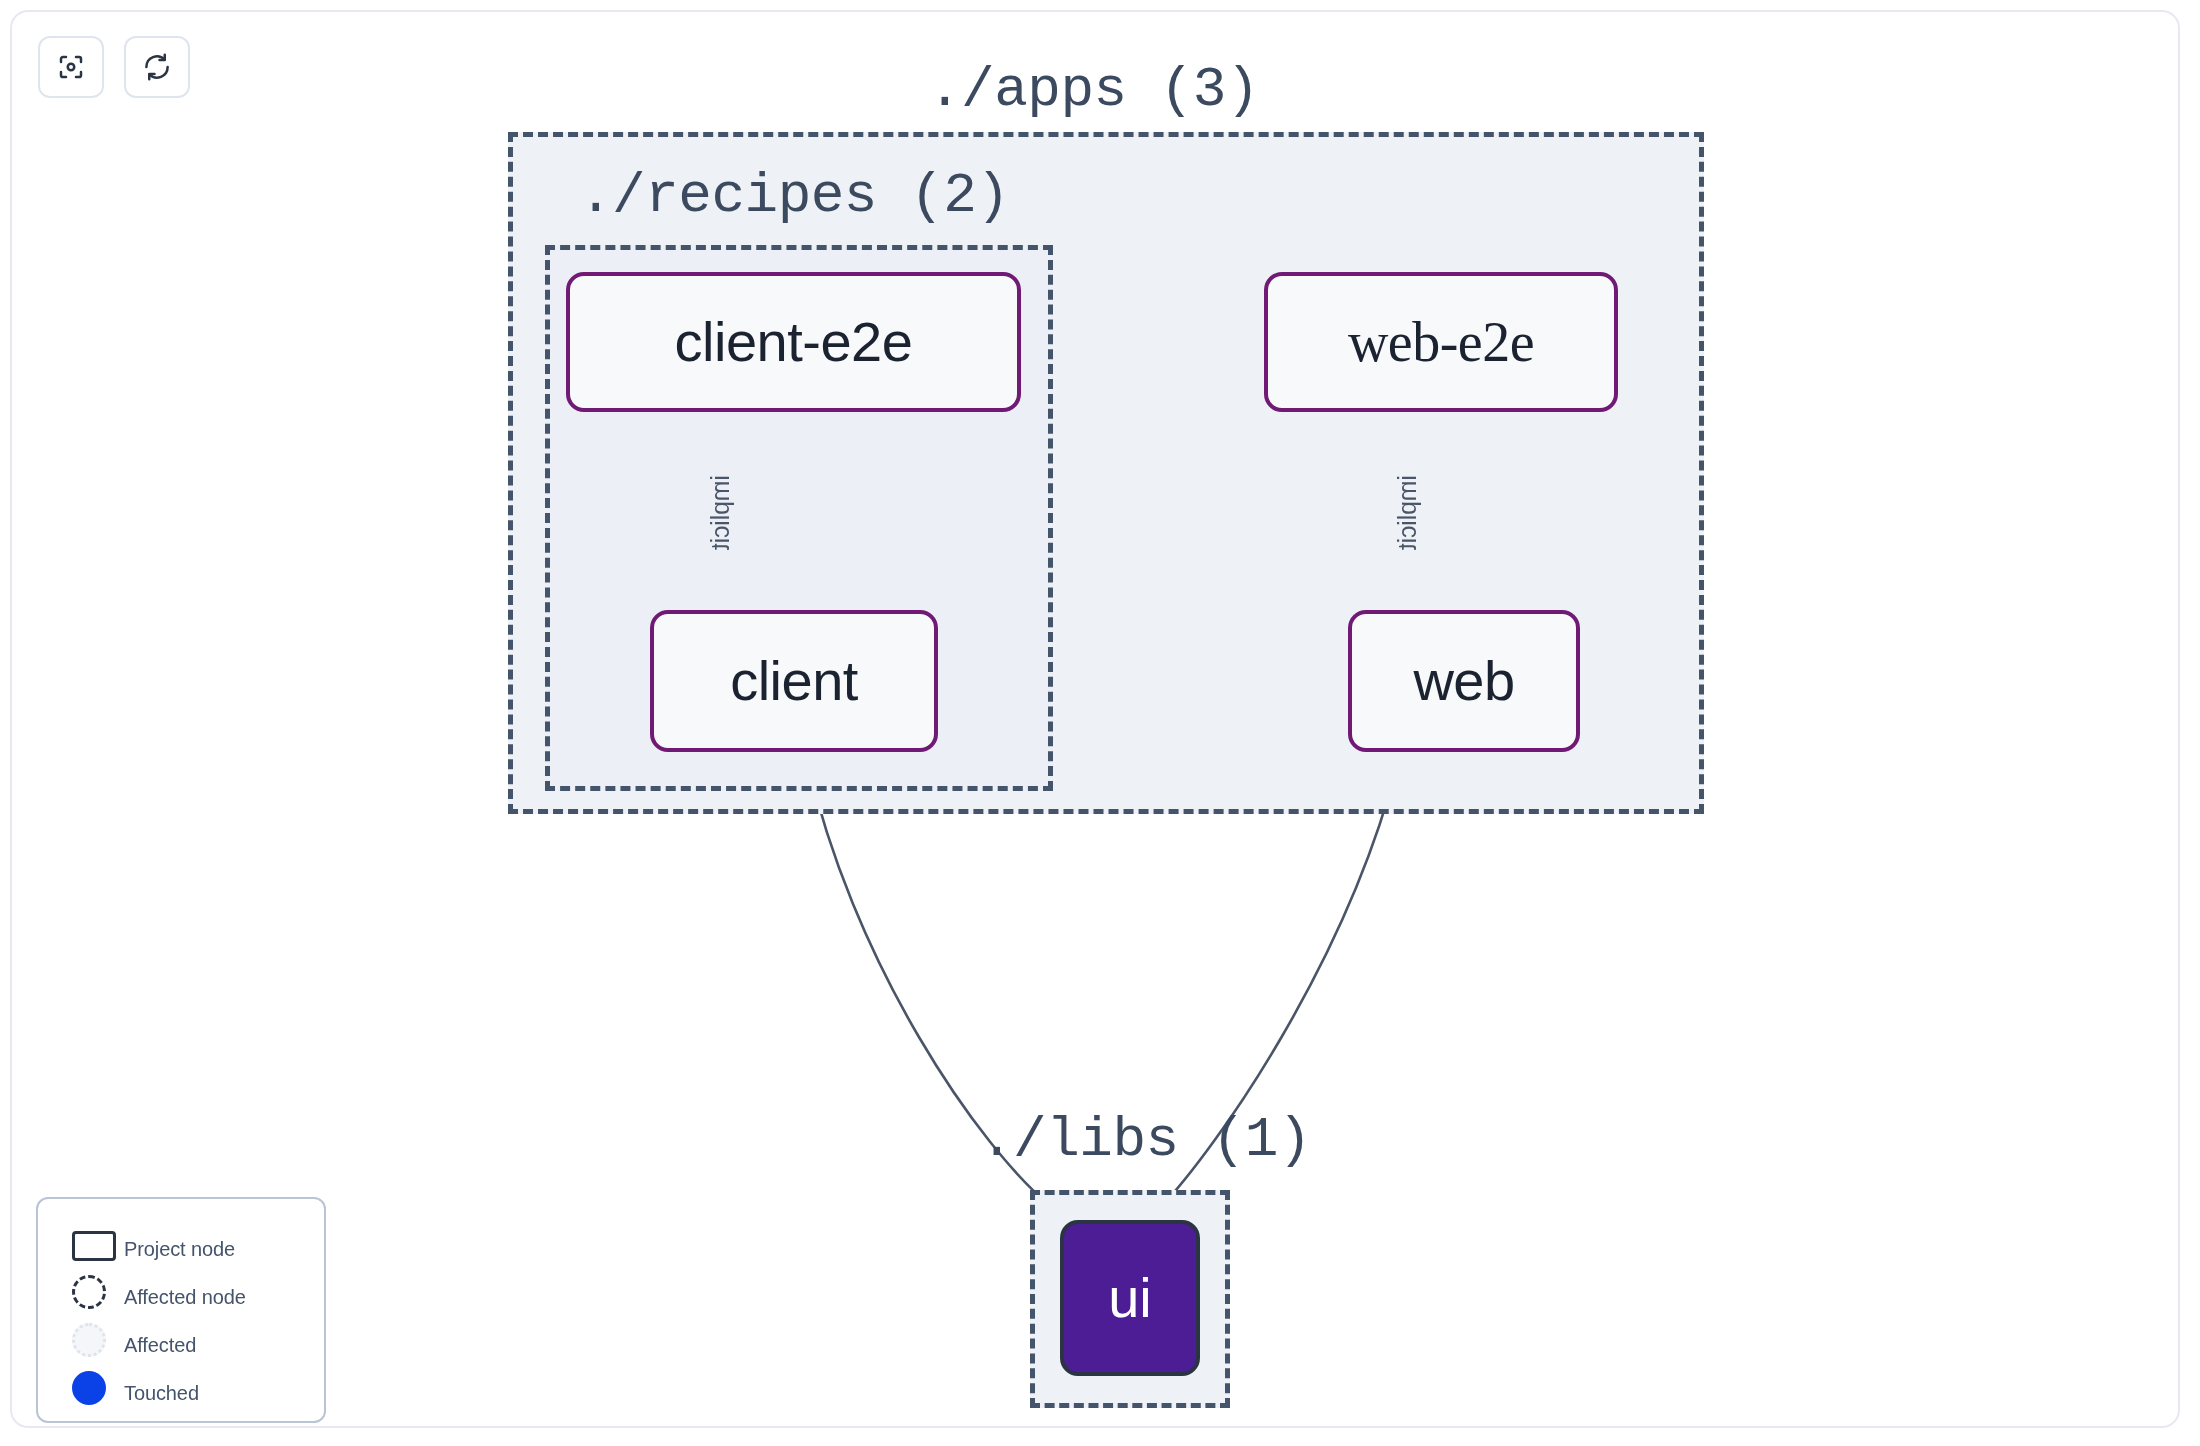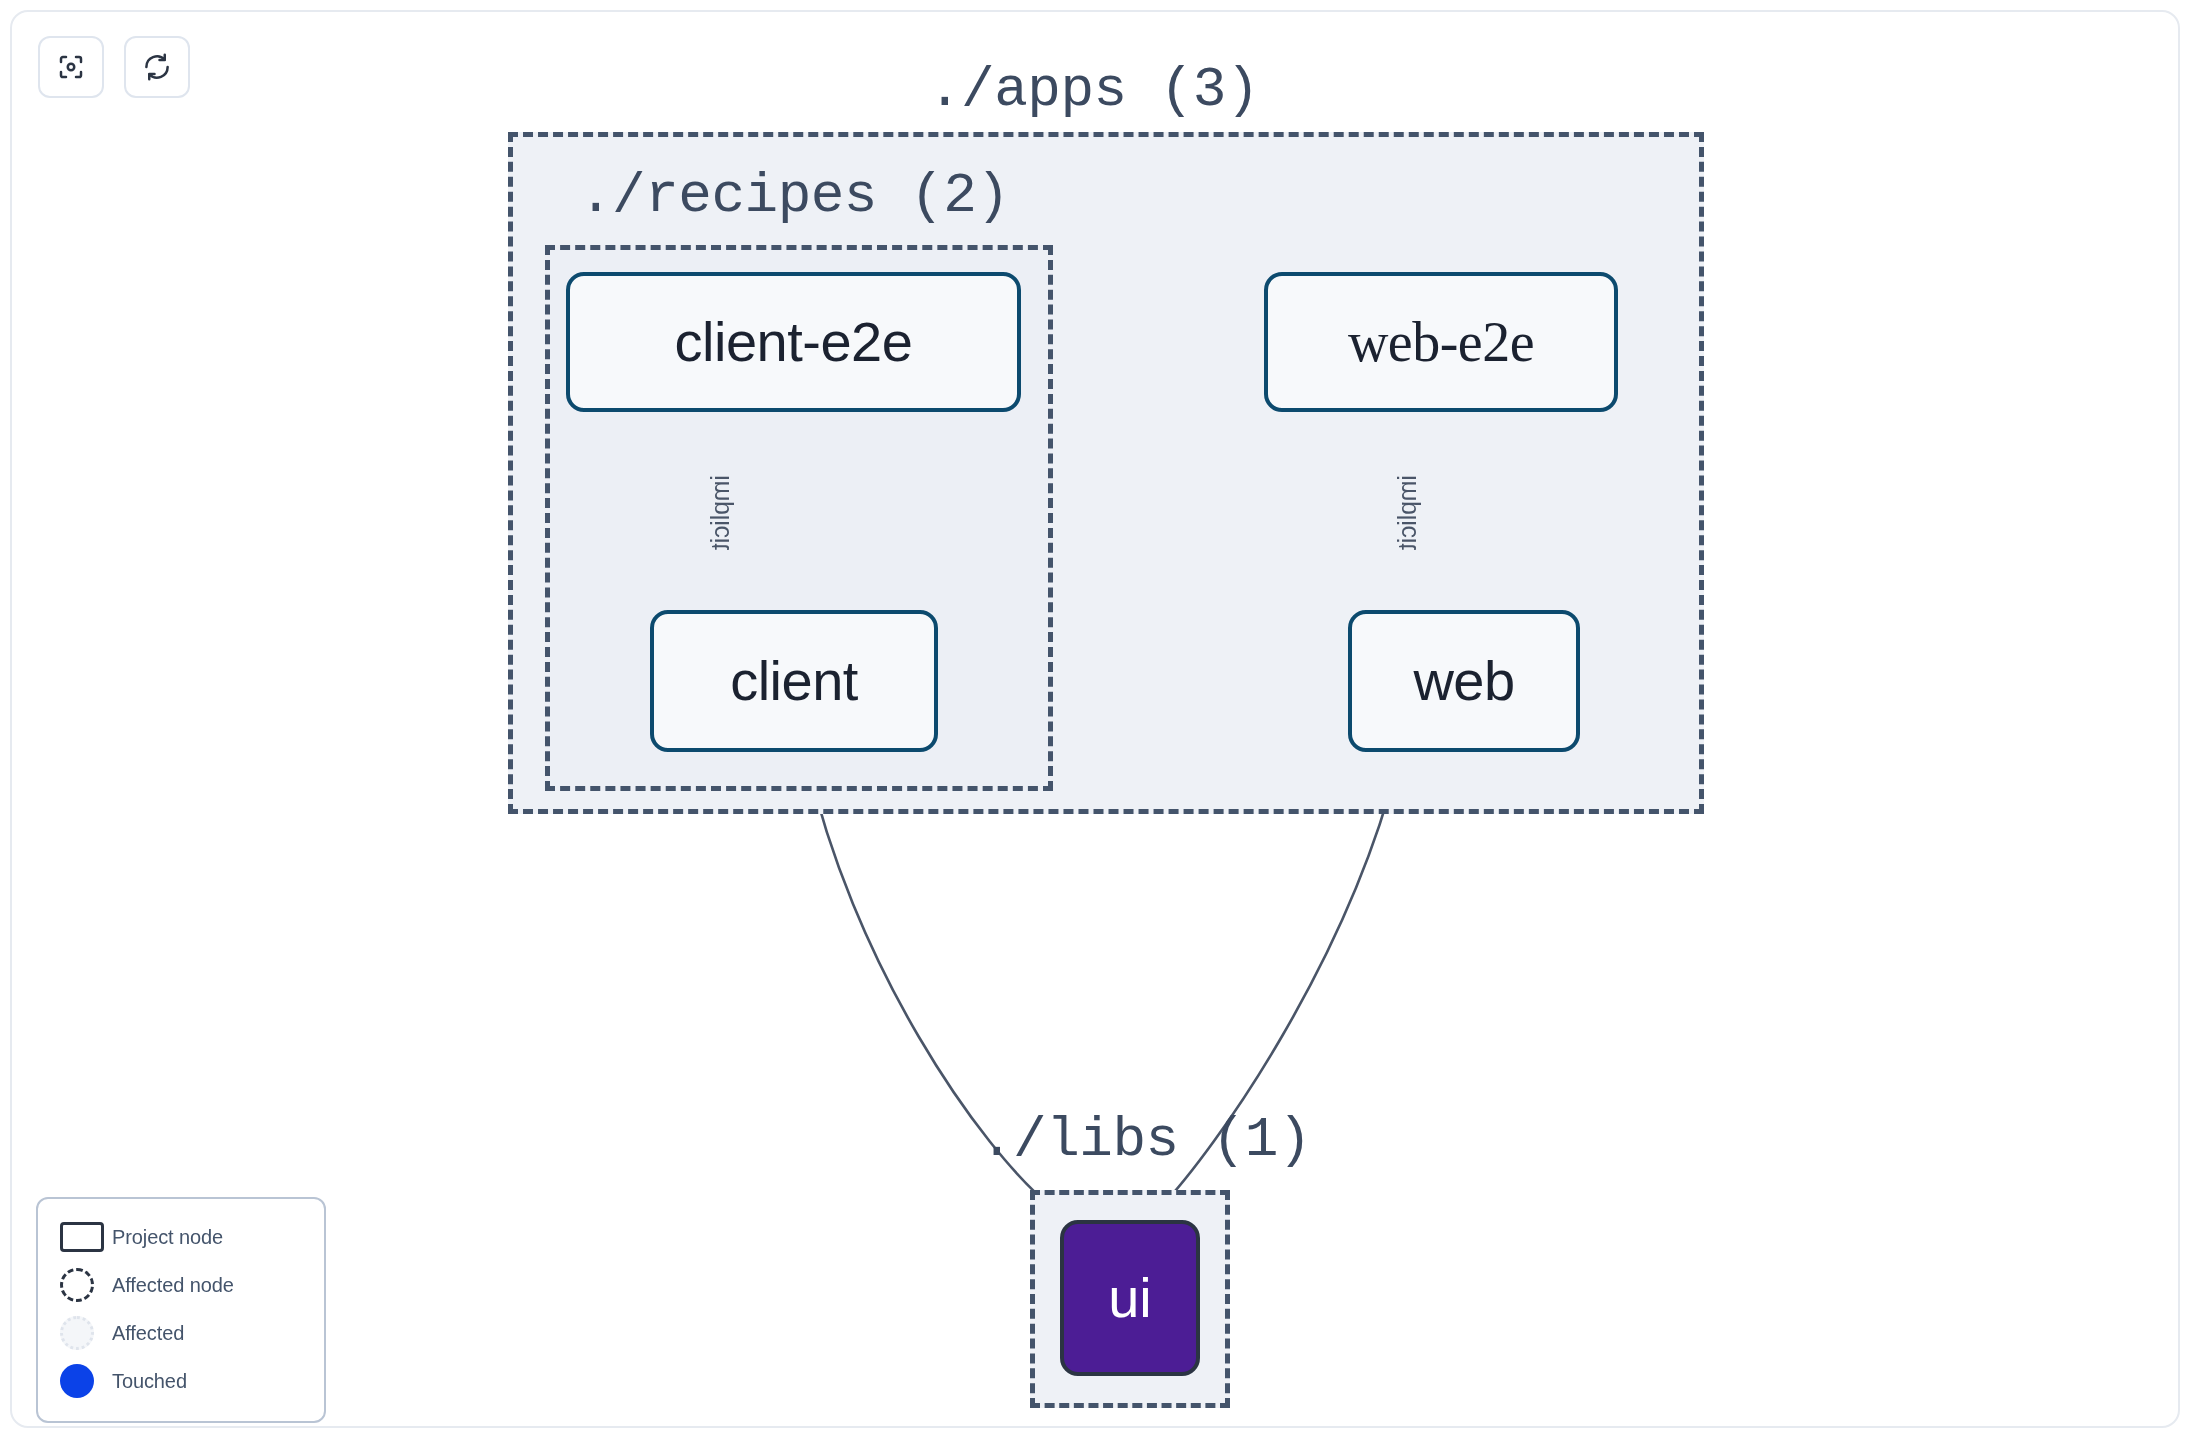--- a/index.html
+++ b/index.html
@@ -87,21 +87,21 @@
     font-family: Liberation Mono, monospace;
   }
   #apps-label    { left: 928px;  top: 62px; }
   #recipes-label { left: 570px;  top: 168px; margin-left: 9px; }
   #libs-label    { left: 980px;  top: 1112px; }
 
   
   .project-node {
     position: absolute;
     background: #f7f9fb;
-    border: 4px solid #0c4a6e;
+    border: 4px solid #701a75;
     border-radius: 18px;
     display: flex;
     align-items: center;
     justify-content: center;
     box-sizing: border-box;
     z-index: 25;
     cursor: pointer;
     text-align: center;
   }
   .project-node .node-label {
@@ -161,23 +161,23 @@
     width: 290px;
     border: 2px solid #b9c4d4;
     border-radius: 12px;
     background: #ffffff;
     padding: 14px 0 16px 0;
     box-sizing: border-box;
     z-index: 50;
   }
   .legend-row {
     display: flex;
-    align-items: center;
+    align-items: flex-end;
     height: 48px;
-    padding-left: 22px;
+    padding-left: 34px;
   }
   .legend-glyph {
     width: 52px;
     display: flex;
     align-items: center;
     justify-content: flex-start;
     flex: 0 0 52px;
   }
   .legend-text {
     font-size: 20px;

